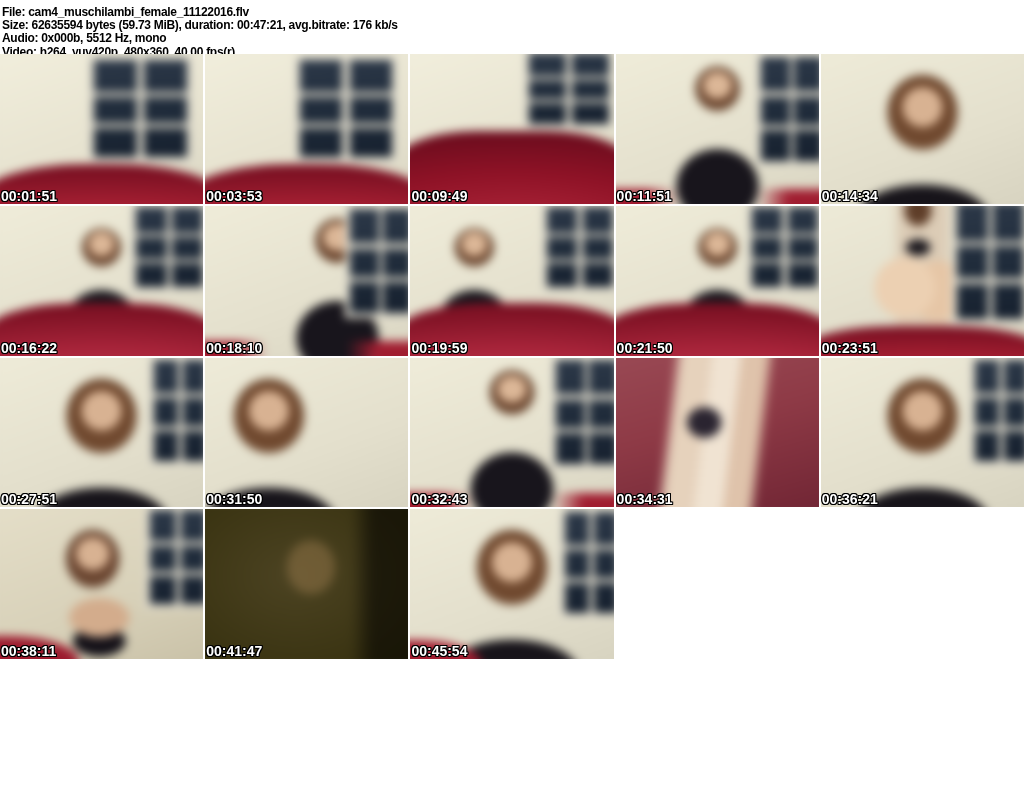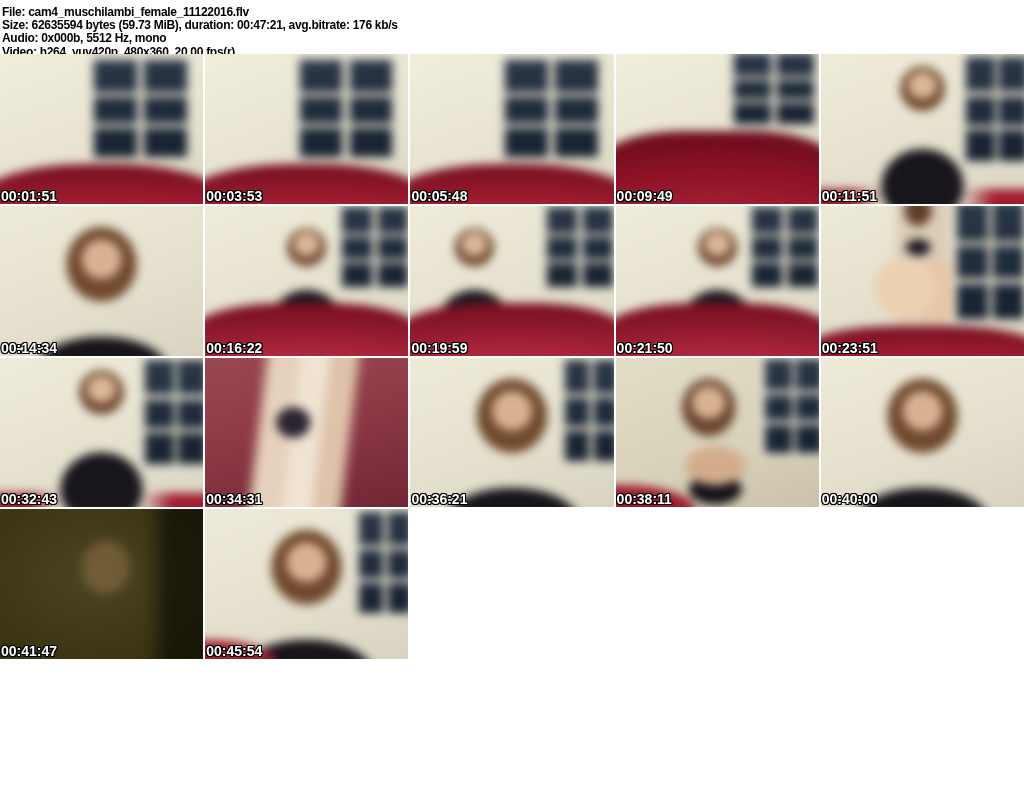--- a/index.html
+++ b/index.html
@@ -143,83 +143,87 @@
   .m-right{--fx:64%;}
   .m-plain .art::before{content:none;}
 </style>
 </head>
 <body>
 
 <div class="meta">
   <div>File: cam4_muschilambi_female_11122016.flv</div>
   <div>Size: 62635594 bytes (59.73 MiB), duration: 00:47:21, avg.bitrate: 176 kb/s</div>
   <div>Audio: 0x000b, 5512 Hz, mono</div>
-  <div>Video: h264, yuv420p, 480x360, 20.00 fps(r)</div>
+  <div>Video: h264, yuv420p, 480x360, 40.00 fps(r)</div>
 </div>
 
 <div class="grid" id="grid">
     <div class="thumb s-room">
       <div class="art"></div>
       <span class="ts">00:01:51</span>
     </div>
     <div class="thumb s-room">
       <div class="art"></div>
       <span class="ts">00:03:53</span>
     </div>
-    <div class="thumb s-room">
-      <div class="art"></div>
-      <span class="ts">00:05:48</span>
-    </div>
     <div class="thumb s-room-sofa">
       <div class="art"></div>
       <span class="ts">00:09:49</span>
     </div>
     <div class="thumb s-portrait">
       <div class="art"></div>
       <span class="ts">00:11:51</span>
     </div>
     <div class="thumb s-closeup m-plain">
       <div class="art"></div>
       <span class="ts">00:14:34</span>
     </div>
     <div class="thumb s-seated">
       <div class="art"></div>
       <span class="ts">00:16:22</span>
     </div>
+    <div class="thumb s-portrait m-right">
+      <div class="art"></div>
+      <span class="ts">00:18:10</span>
+    </div>
     <div class="thumb s-seated m-left">
       <div class="art"></div>
       <span class="ts">00:19:59</span>
     </div>
     <div class="thumb s-seated">
       <div class="art"></div>
       <span class="ts">00:21:50</span>
     </div>
     <div class="thumb s-back">
       <div class="art"></div>
       <span class="ts">00:23:51</span>
     </div>
+    <div class="thumb s-closeup">
+      <div class="art"></div>
+      <span class="ts">00:27:51</span>
+    </div>
+    <div class="thumb s-closeup m-left m-plain">
+      <div class="art"></div>
+      <span class="ts">00:31:50</span>
+    </div>
     <div class="thumb s-portrait">
       <div class="art"></div>
       <span class="ts">00:32:43</span>
     </div>
     <div class="thumb s-legs">
       <div class="art"></div>
       <span class="ts">00:34:31</span>
     </div>
     <div class="thumb s-closeup">
       <div class="art"></div>
       <span class="ts">00:36:21</span>
     </div>
     <div class="thumb s-dim-portrait">
       <div class="art"></div>
       <span class="ts">00:38:11</span>
-    </div>
-    <div class="thumb s-closeup m-plain">
-      <div class="art"></div>
-      <span class="ts">00:40:00</span>
     </div>
     <div class="thumb s-dark">
       <div class="art"></div>
       <span class="ts">00:41:47</span>
     </div>
     <div class="thumb s-closeup m-sofa">
       <div class="art"></div>
       <span class="ts">00:45:54</span>
     </div>
   </div>

